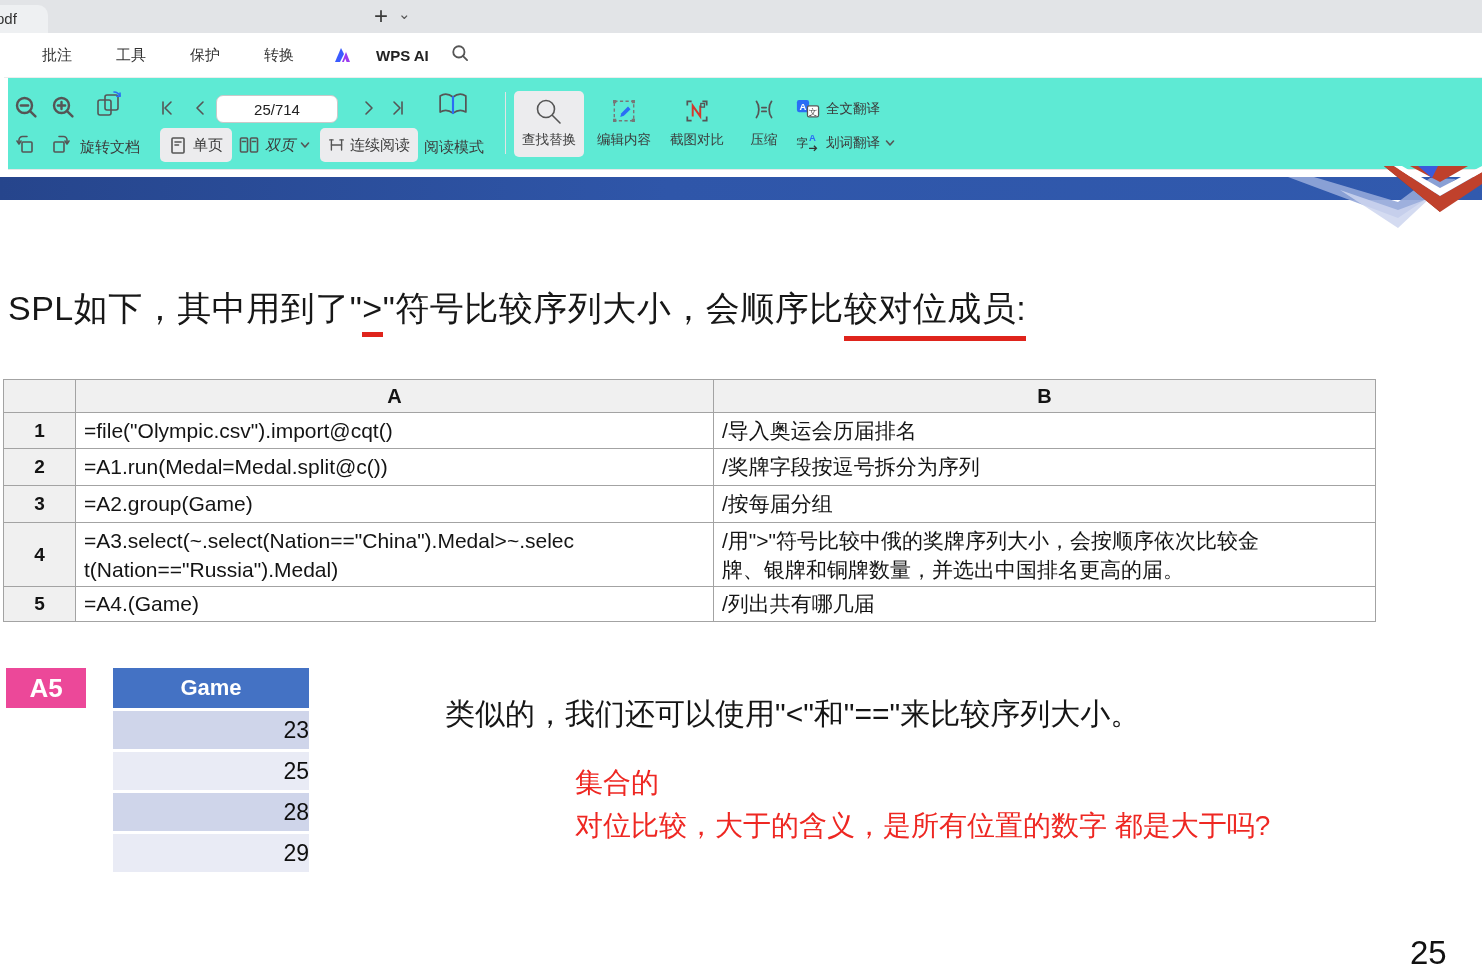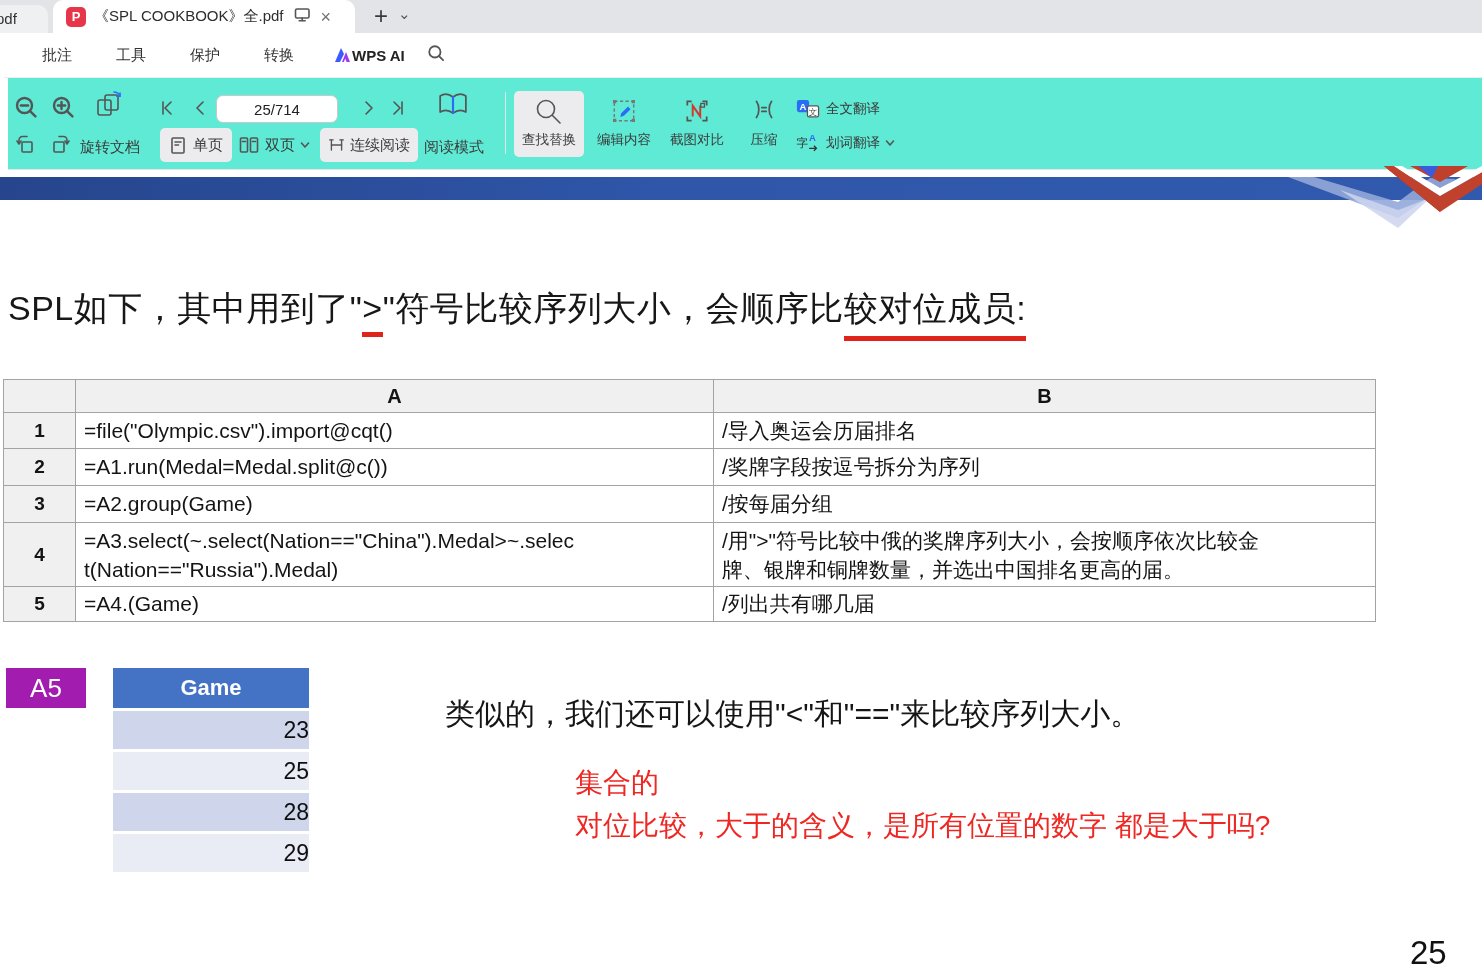--- a/index.html
+++ b/index.html
@@ -23,21 +23,21 @@
   .tab-close { margin-left:10px; font-size:18px; color:#707070; line-height:18px; cursor:default; }
   .newtab { position:absolute; left:368px; top:2px; font-size:24px; color:#3a3a3a; width:26px; text-align:center; }
   .tab-overflow { position:absolute; left:398px; top:5px; font-size:15px; color:#555; }
 
   
   .menubar { position:absolute; left:4px; top:33px; width:100%; height:45px; background:#fff;
     border-bottom:1px solid #ededed; display:flex; align-items:center; }
   .mi { font-size:15px; color:#333; margin-left:44px; }
   .mi:first-child { margin-left:38px; }
   .wpsai { display:flex; align-items:center; margin-left:40px; }
-  .wpsai .lbl { font-size:15px; color:#222; margin-left:0; font-weight:600; }
+  .wpsai .lbl { font-size:15px; color:#222; margin-left:24px; font-weight:600; }
   .menusearch { margin-left:22px; }
 
   
   .toolbar { position:absolute; left:8px; top:78px; width:100%; height:92px; background:#5eead4;
     border-bottom:1px solid #e6e6e6; }
   .toolbar .abs { position:absolute; }
   .tlabel { font-size:13.5px; color:#3b3b3b; white-space:nowrap; }
   .graybtn { background:#ececee; border-radius:5px; }
   .pgInput { width:122px; height:28px; border:1px solid #c9c9c9; border-radius:7px;
     text-align:center; font-size:15px; color:#222; outline:none; background:#fff; }
@@ -58,22 +58,22 @@
   .redline { display:inline-block; border-bottom:5px solid #df241c; padding-bottom:4px; }
 
   table.spl { position:absolute; left:3px; top:209px; width:1372px; border-collapse:collapse;
     table-layout:fixed; }
   table.spl td { border:1px solid #a3a3a3; font-size:21px; color:#141414; vertical-align:middle;
     padding:1px 8px; overflow:hidden; white-space:nowrap; }
   table.spl td.hd { background:#f0f0f0; text-align:center; font-weight:bold; font-size:20px; padding:0; }
   table.spl td.num { background:#f0f0f0; text-align:center; font-weight:bold; font-size:19px; padding:0; }
   table.spl .ln { line-height:29px; white-space:nowrap; }
 
-  .a5cell { position:absolute; left:6px; top:498px; width:80px; height:40px; background:#a21caf;
-    color:#fff; font-weight:normal; font-size:26px; text-align:center; line-height:40px; }
+  .a5cell { position:absolute; left:6px; top:498px; width:80px; height:40px; background:#ec4899;
+    color:#fff; font-weight:bold; font-size:26px; text-align:center; line-height:40px; }
   .gametbl { position:absolute; left:113px; top:498px; width:196px; }
   .gametbl .ghead { height:40px; background:#4472c4; color:#fff; font-weight:bold; font-size:22px;
     text-align:center; line-height:40px; }
   .gametbl .grow { height:38px; margin-top:3px; font-size:23px; color:#0f0f0f;
     text-align:right; line-height:38px; }
   .gametbl .dark { background:#cfd5ea; }
   .gametbl .light { background:#e9ebf5; }
 
   .note { position:absolute; left:445px; top:524px; font-size:30px; color:#151515; white-space:nowrap; }
   .redtext { position:absolute; color:#ee2722; font-size:28px; white-space:nowrap; }
@@ -81,32 +81,20 @@
   .red2 { left:575px; top:637px; }
   .pagenum { position:absolute; left:1410px; top:764px; font-size:33px; color:#111; font-weight:500; }
 </style>
 </head>
 <body>
 
 <div class="screen">
 
   <div class="tabbar">
     <div class="tab-partial">pdf</div>
-    <div class="tab-active">
-      <span class="pdficon"></span>
-      <span class="tab-title">《SPL COOKBOOK》全.pdf</span>
-      <span class="tab-monitor">
-        <svg class="oicon" width="17" height="16" viewBox="0 0 17 16" stroke="#8a8a8a">
-          <rect x="1.5" y="2" width="13.5" height="9" rx="1.5"></rect>
-          <line x1="8.2" y1="11" x2="8.2" y2="13.5"></line>
-            <line x1="5.2" y1="13.8" x2="11.2" y2="13.8"></line>
-        </svg>
-      </span>
-      <span class="tab-close">×</span>
-    </div>
     <div class="newtab">+</div>
     <div class="tab-overflow">⌄</div>
   </div>
 
   <div class="menubar">
     <span class="mi">批注</span>
     <span class="mi">工具</span>
     <span class="mi">保护</span>
     <span class="mi">转换</span>
     <span class="wpsai">
@@ -197,21 +185,21 @@
 
     <span class="abs graybtn inlineicontxt" style="left:152px; top:50px; width:72px; height:34px; padding:8px 8px;">
       <svg class="oicon" width="20" height="20" viewBox="0 0 20 20">
         <rect x="4" y="3" width="12" height="15" rx="1"></rect>
         <line x1="7" y1="7" x2="13" y2="7"></line>
           <line x1="7" y1="10" x2="10.5" y2="10"></line>
       </svg>
       <span class="tlabel" style="font-size:15px; margin-left:5px;">单页</span>
     </span>
 
-    <span class="abs inlineicontxt" style="left:230px; top:50px; height:34px;">
+    <span class="abs inlineicontxt" style="left:230px; top:50px; height:34px;font-style:italic;">
       <svg class="oicon" width="22" height="20" viewBox="0 0 22 20">
         <rect x="2.5" y="3" width="7" height="14" rx="1"></rect>
         <rect x="12.5" y="3" width="7" height="14" rx="1"></rect>
         <line x1="4.5" y1="6.5" x2="7.5" y2="6.5"></line>
           <line x1="14.5" y1="6.5" x2="17.5" y2="6.5"></line>
       </svg>
       <span class="tlabel" style="font-size:15px; margin-left:5px;">双页</span>
       <svg class="oicon" width="12" height="10" viewBox="0 0 12 10" style="margin-left:4px;">
         <polyline points="2.5,3 6,7 9.5,3"></polyline>
       </svg>

